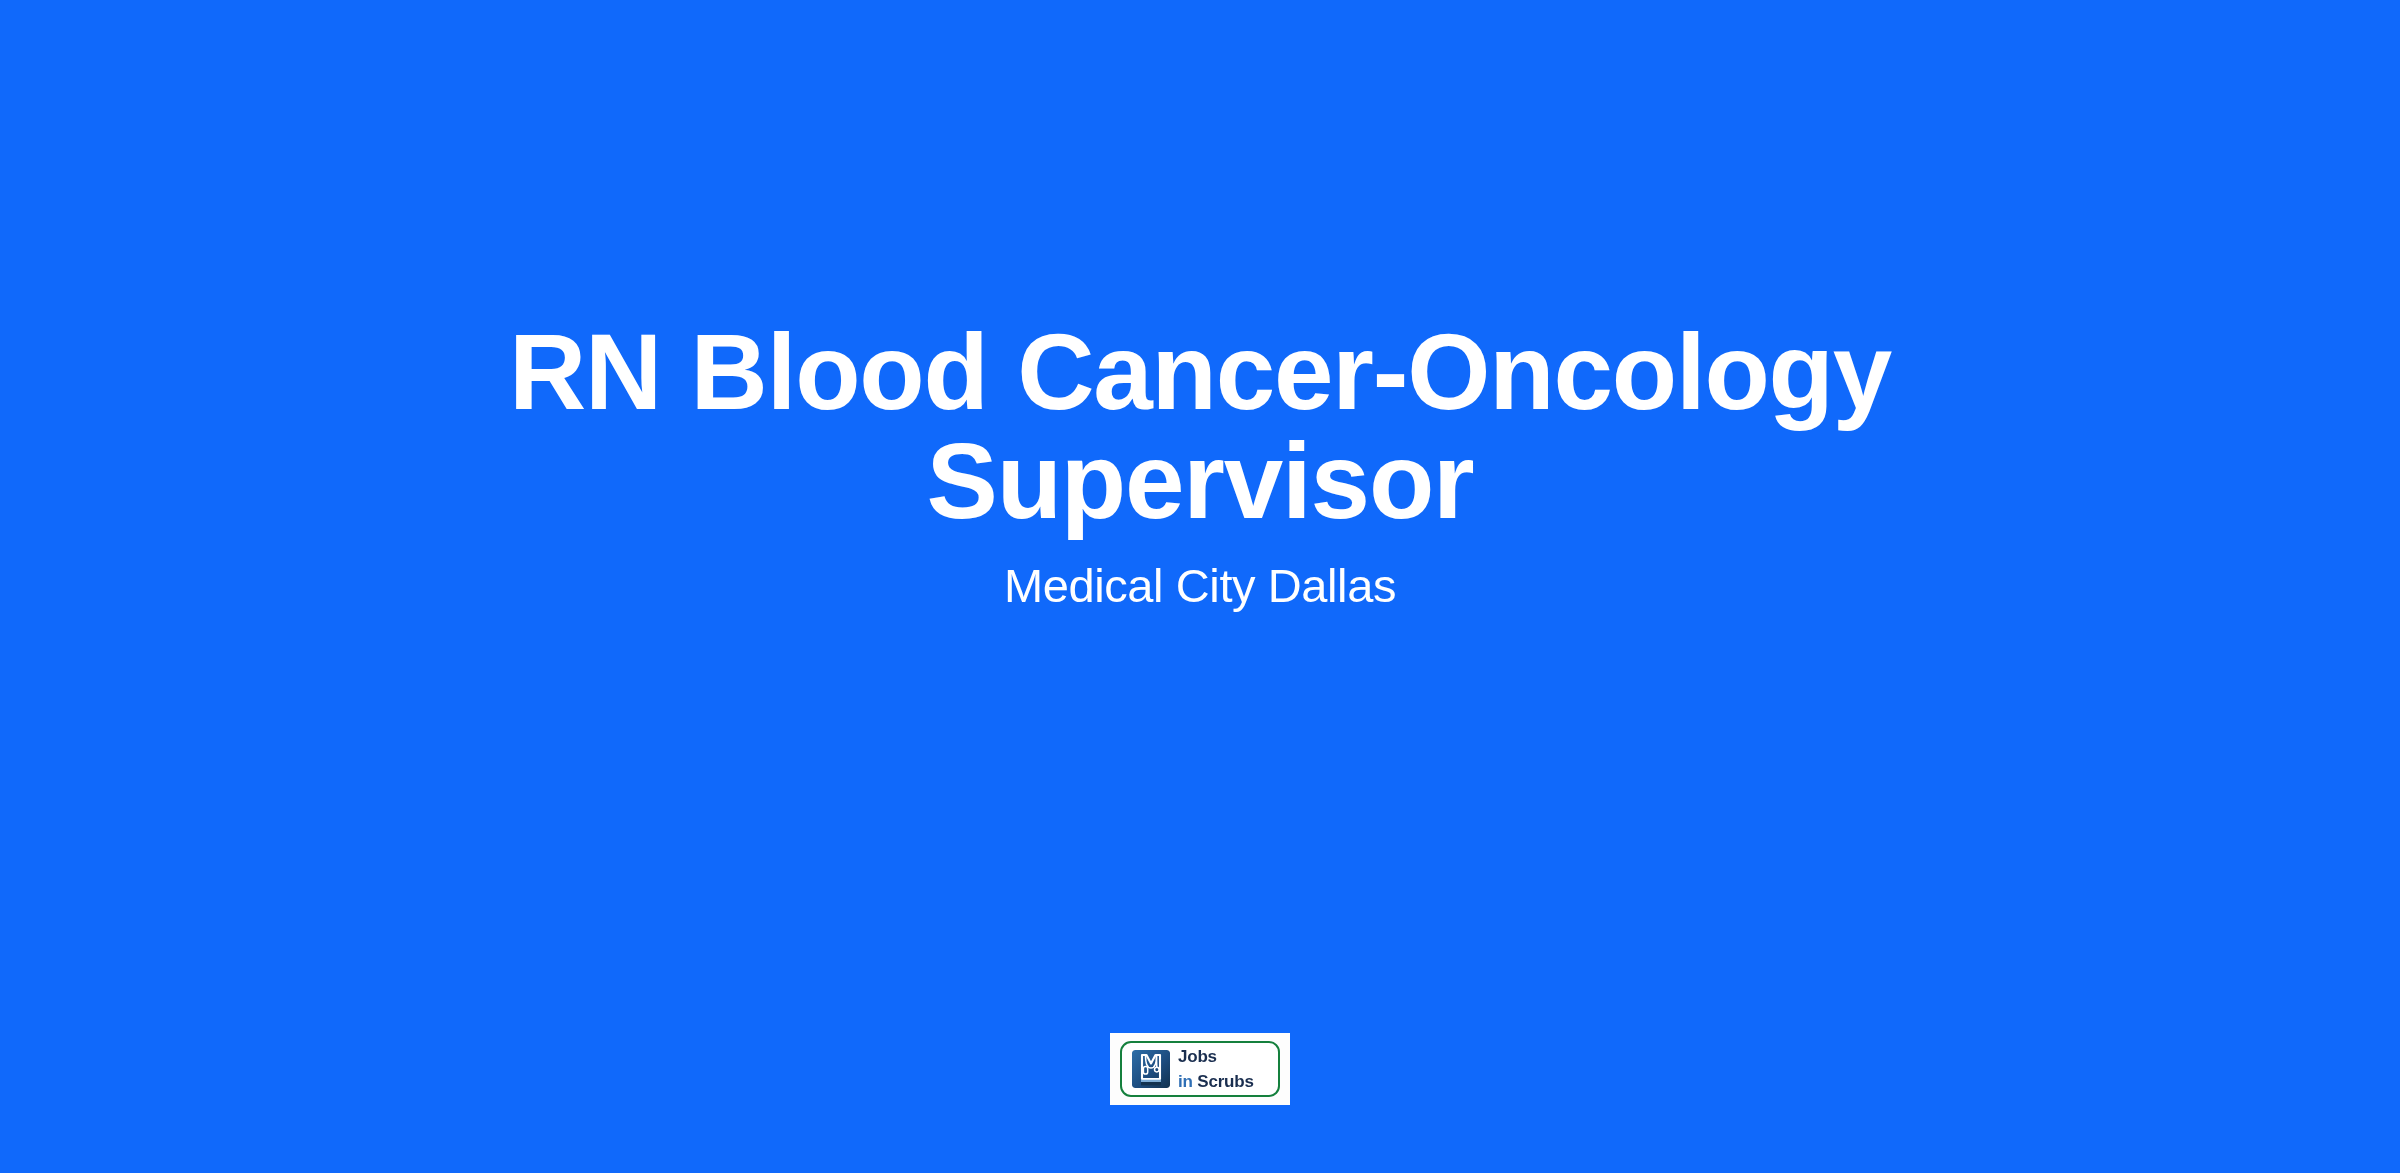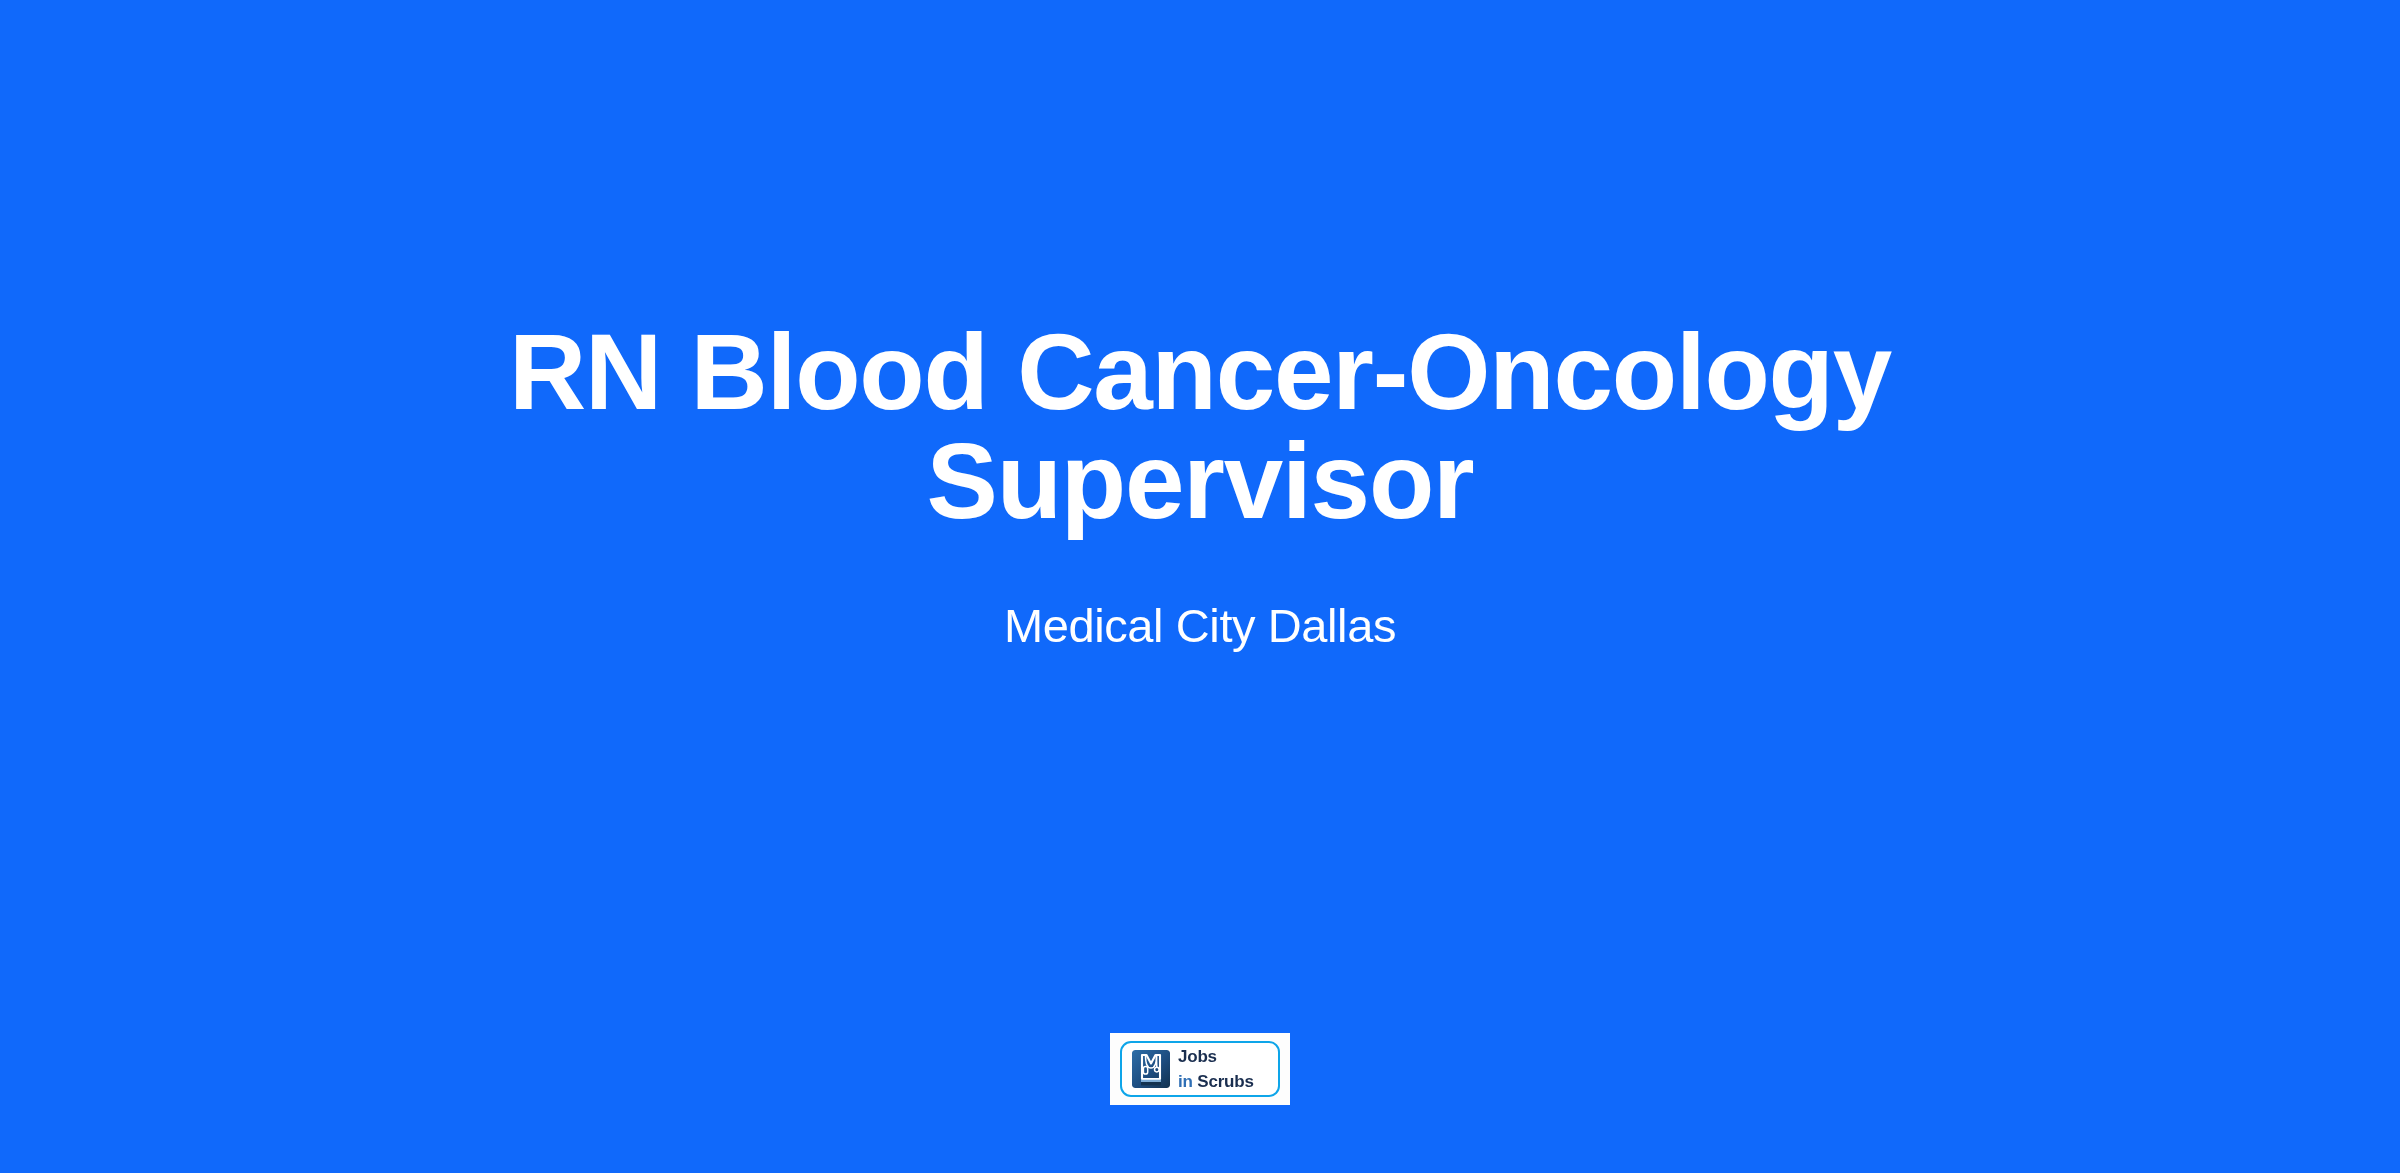--- a/index.html
+++ b/index.html
@@ -30,21 +30,20 @@
     left: 0;
     top: 0;
     width: 2400px;
     height: 1173px;
     display: flex;
     flex-direction: column;
     align-items: center;
     justify-content: flex-start;
     padding-top: 318px;
     box-sizing: border-box;
-    gap: 40px;
   }
 
   .job-title {
     width: 1620px;
     margin: 0;
     text-align: center;
     color: #ffffff;
     font-family: "Liberation Sans", sans-serif;
     font-weight: 700;
     font-size: 107px;
@@ -76,21 +75,21 @@
     background: #fdfdfd;
     box-sizing: border-box;
     display: flex;
     align-items: center;
     justify-content: center;
   }
 
   .logo-inner {
     width: 160px;
     height: 56px;
-    border: 2px solid #0ea5e9;
+    border: 2px solid #15803d;
     border-radius: 11px;
     background: #ffffff;
     box-sizing: border-box;
     display: flex;
     align-items: center;
     justify-content: flex-start;
     padding-left: 10px;
     gap: 8px;
   }
 

